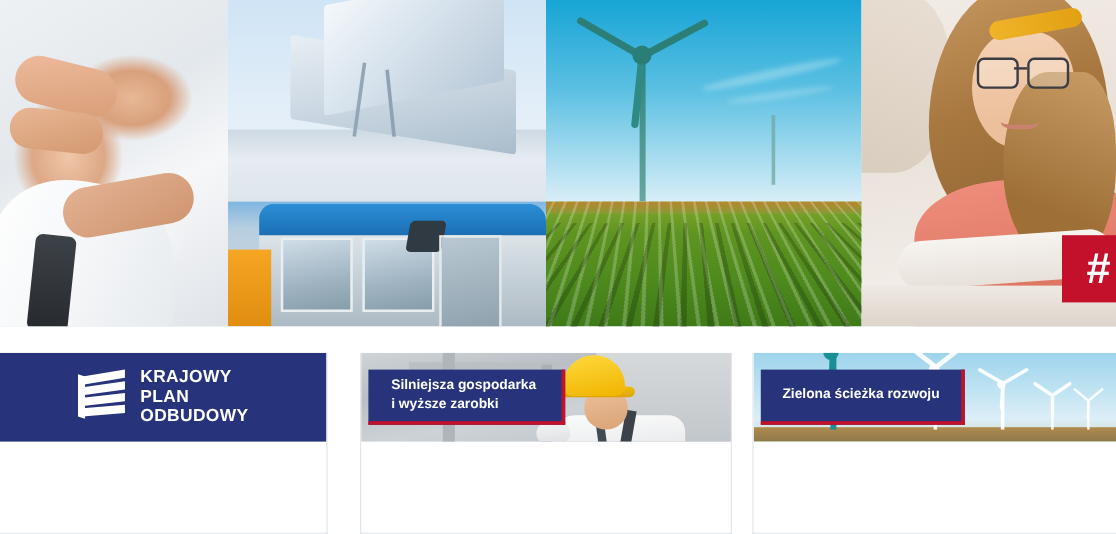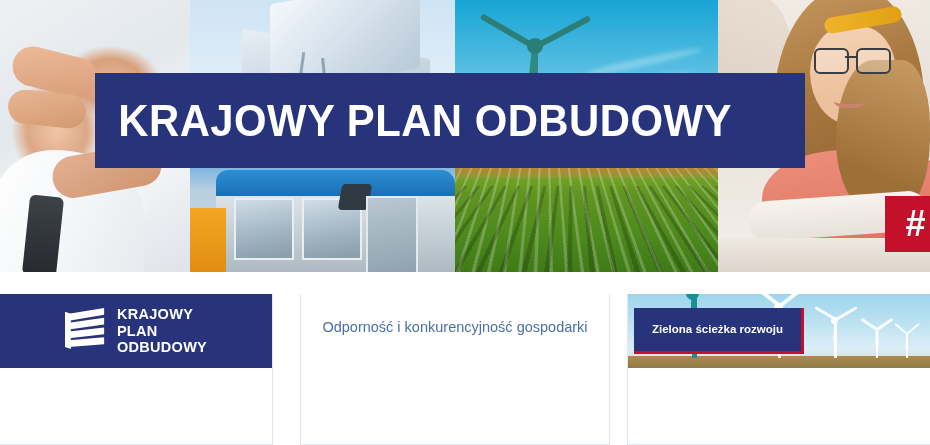--- a/index.html
+++ b/index.html
@@ -270,23 +270,20 @@
           <div class="g-lens gl2"></div>
           <div class="g-bridge"></div>
         </div>
         <div class="g-smile"></div>
         <div class="g-arm"></div>
         <div class="g-desk"></div>
       </div>
 
     </div>
 
-    <div class="hero-banner">
-      <div class="hero-title">KRAJOWY PLAN ODBUDOWY</div>
-    </div>
 
     <div class="hash-badge">
       <span class="hash-glyph">#</span>
     </div>
   </div>
 
   <div class="cards">
 
     <div class="card c1">
       <div class="card-media logo-block">
@@ -301,22 +298,39 @@
           <div class="logo-text">
             <div>KRAJOWY</div>
             <div>PLAN</div>
             <div>ODBUDOWY</div>
           </div>
         </div>
       </div>
     </div>
 
     <div class="card c2">
-      <div class="card-caption">
-        <span class="caption-text">Odporność i konkurencyjność gospodarki</span>
+      <div class="card-media m-worker">
+        <div class="w-wall"></div>
+        <div class="w-pipeH"></div>
+        <div class="w-pipeL"></div>
+        <div class="w-pipeR"></div>
+        <div class="w-shirt"></div>
+        <div class="w-strap"></div>
+        <div class="w-strap2"></div>
+        <div class="w-face"></div>
+        <div class="w-brim"></div>
+        <div class="w-helmet"></div>
+        <div class="w-glove"></div>
+
+        <div class="media-badge badge2">
+          <div class="badge-text">
+            <div>Silniejsza gospodarka</div>
+            <div>i wyższe zarobki</div>
+          </div>
+        </div>
       </div>
     </div>
 
     <div class="card c3">
       <div class="card-media m-wind">
         <div class="wf-ground"></div>
 
         <div class="wf-t" style="left:150px;width:3px;height:48px;"></div>
         <div class="wf-hub" style="left:146px;bottom:56px;width:9px;height:9px;"></div>
         <div class="wf-bl" style="left:152px;bottom:60px;width:30px;height:4px;transform:rotate(-38deg);"></div>

